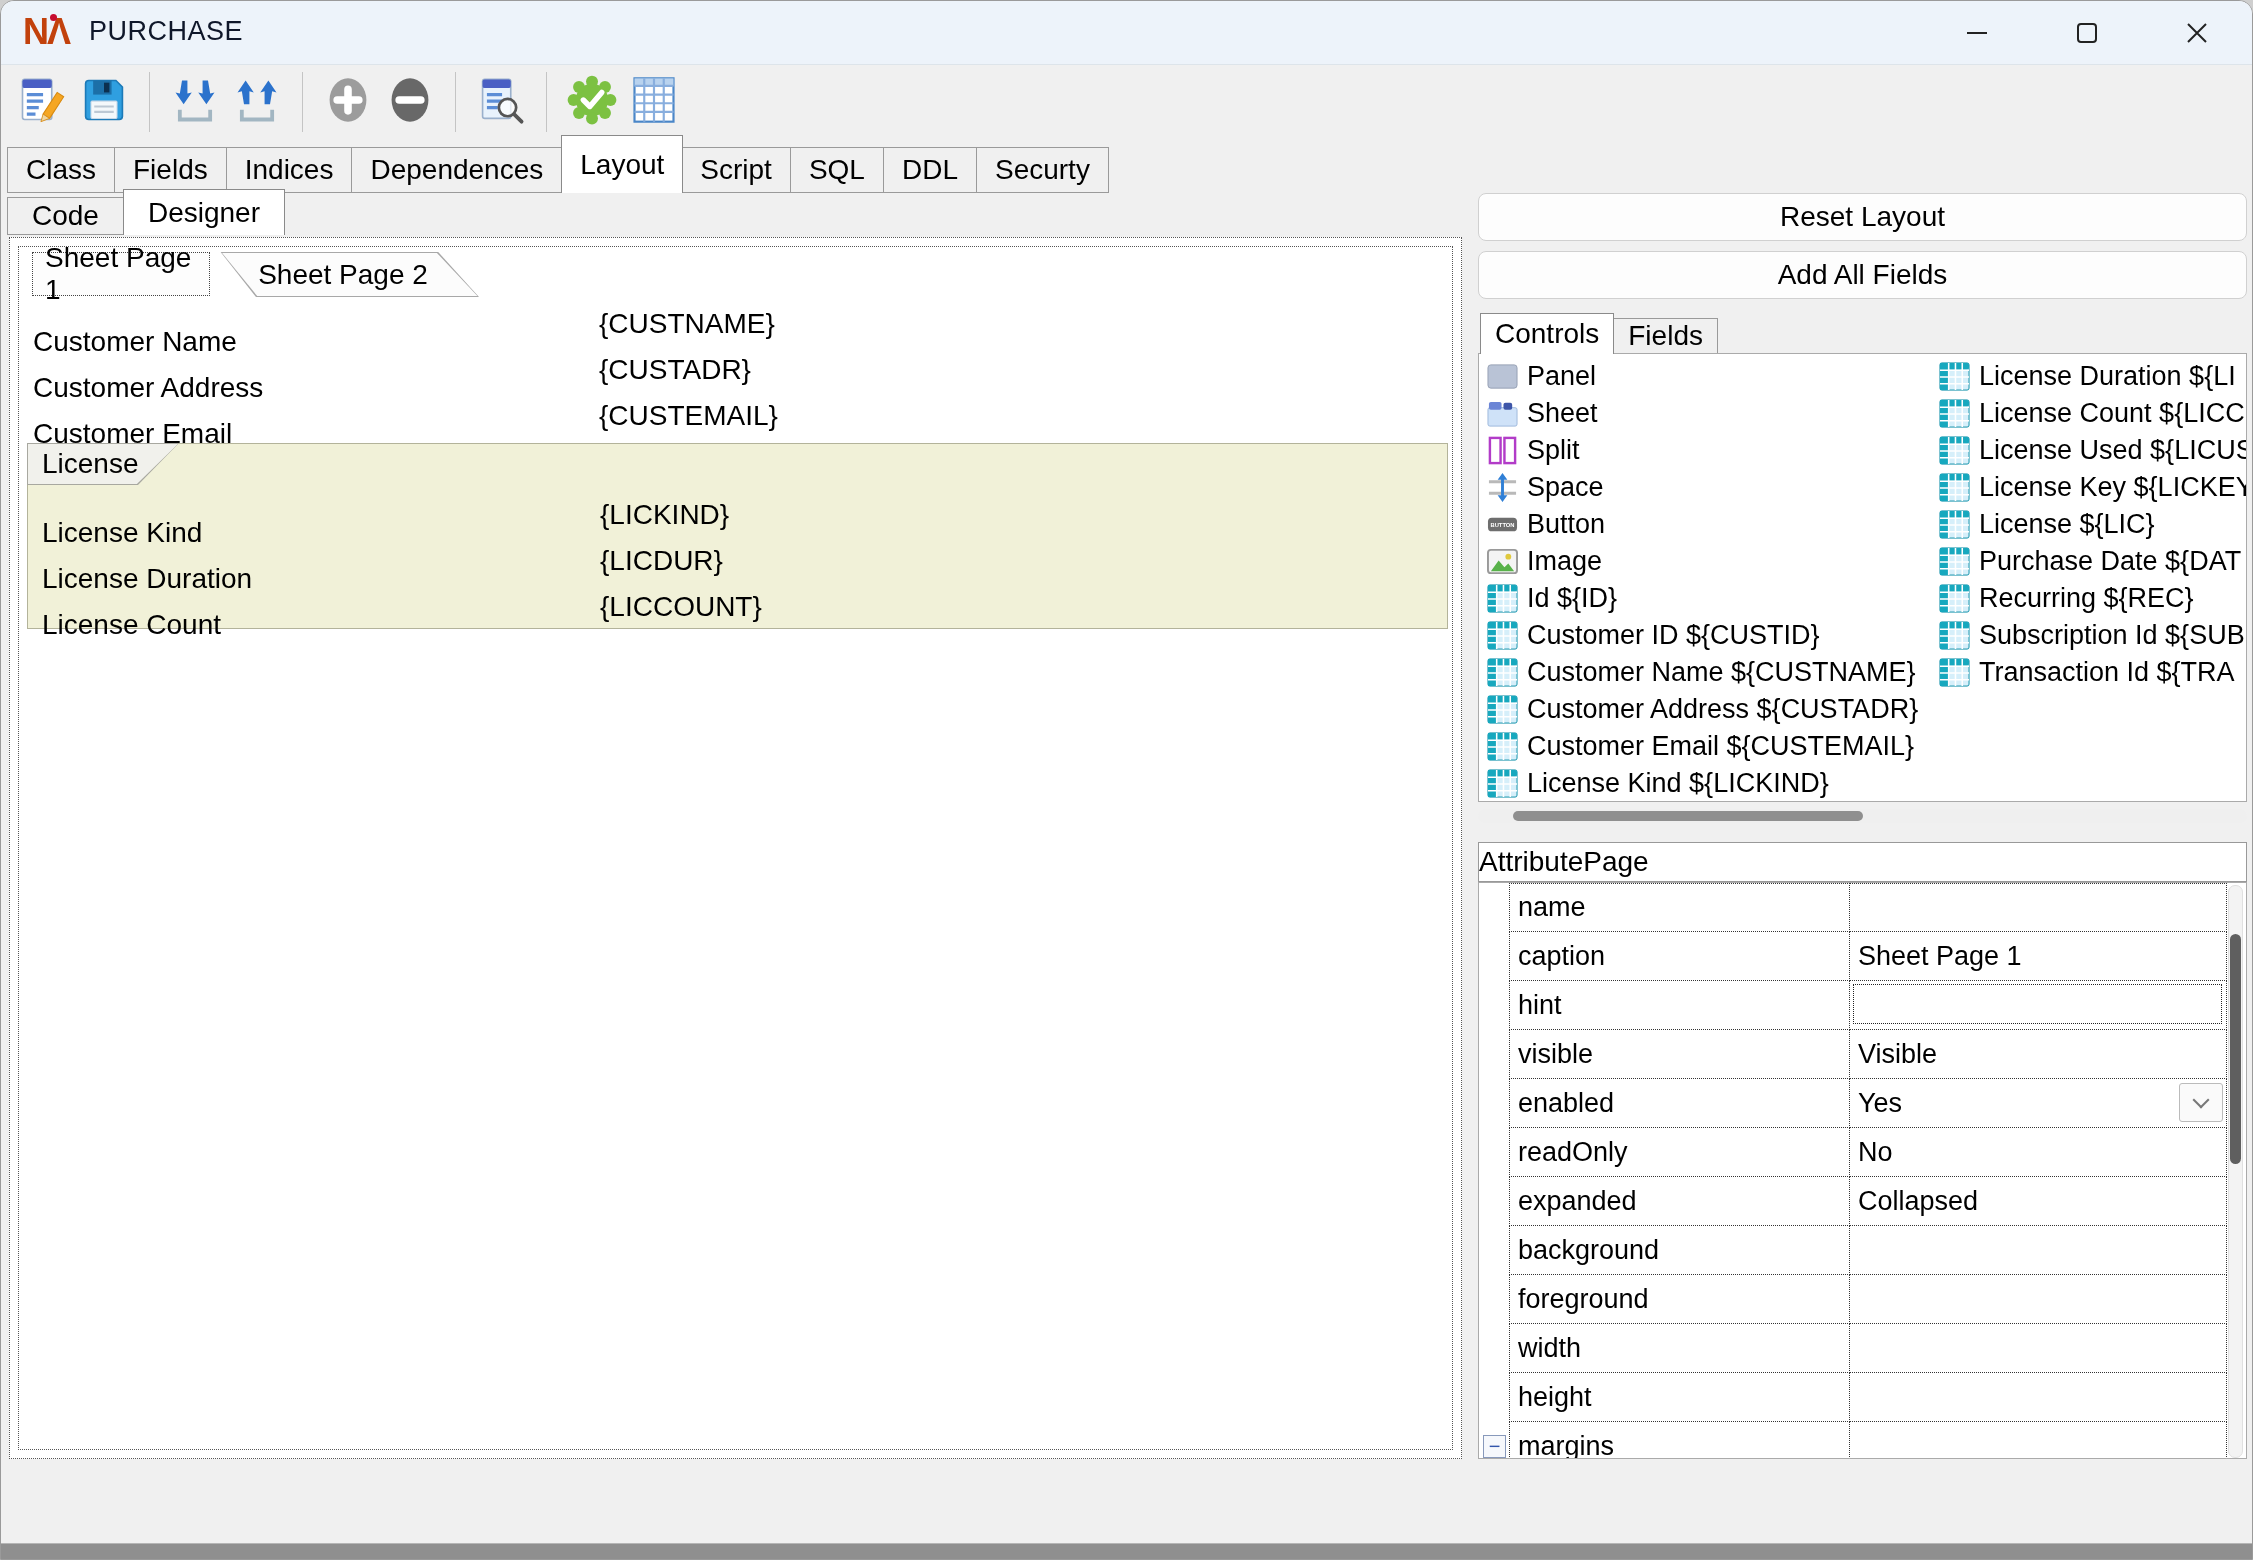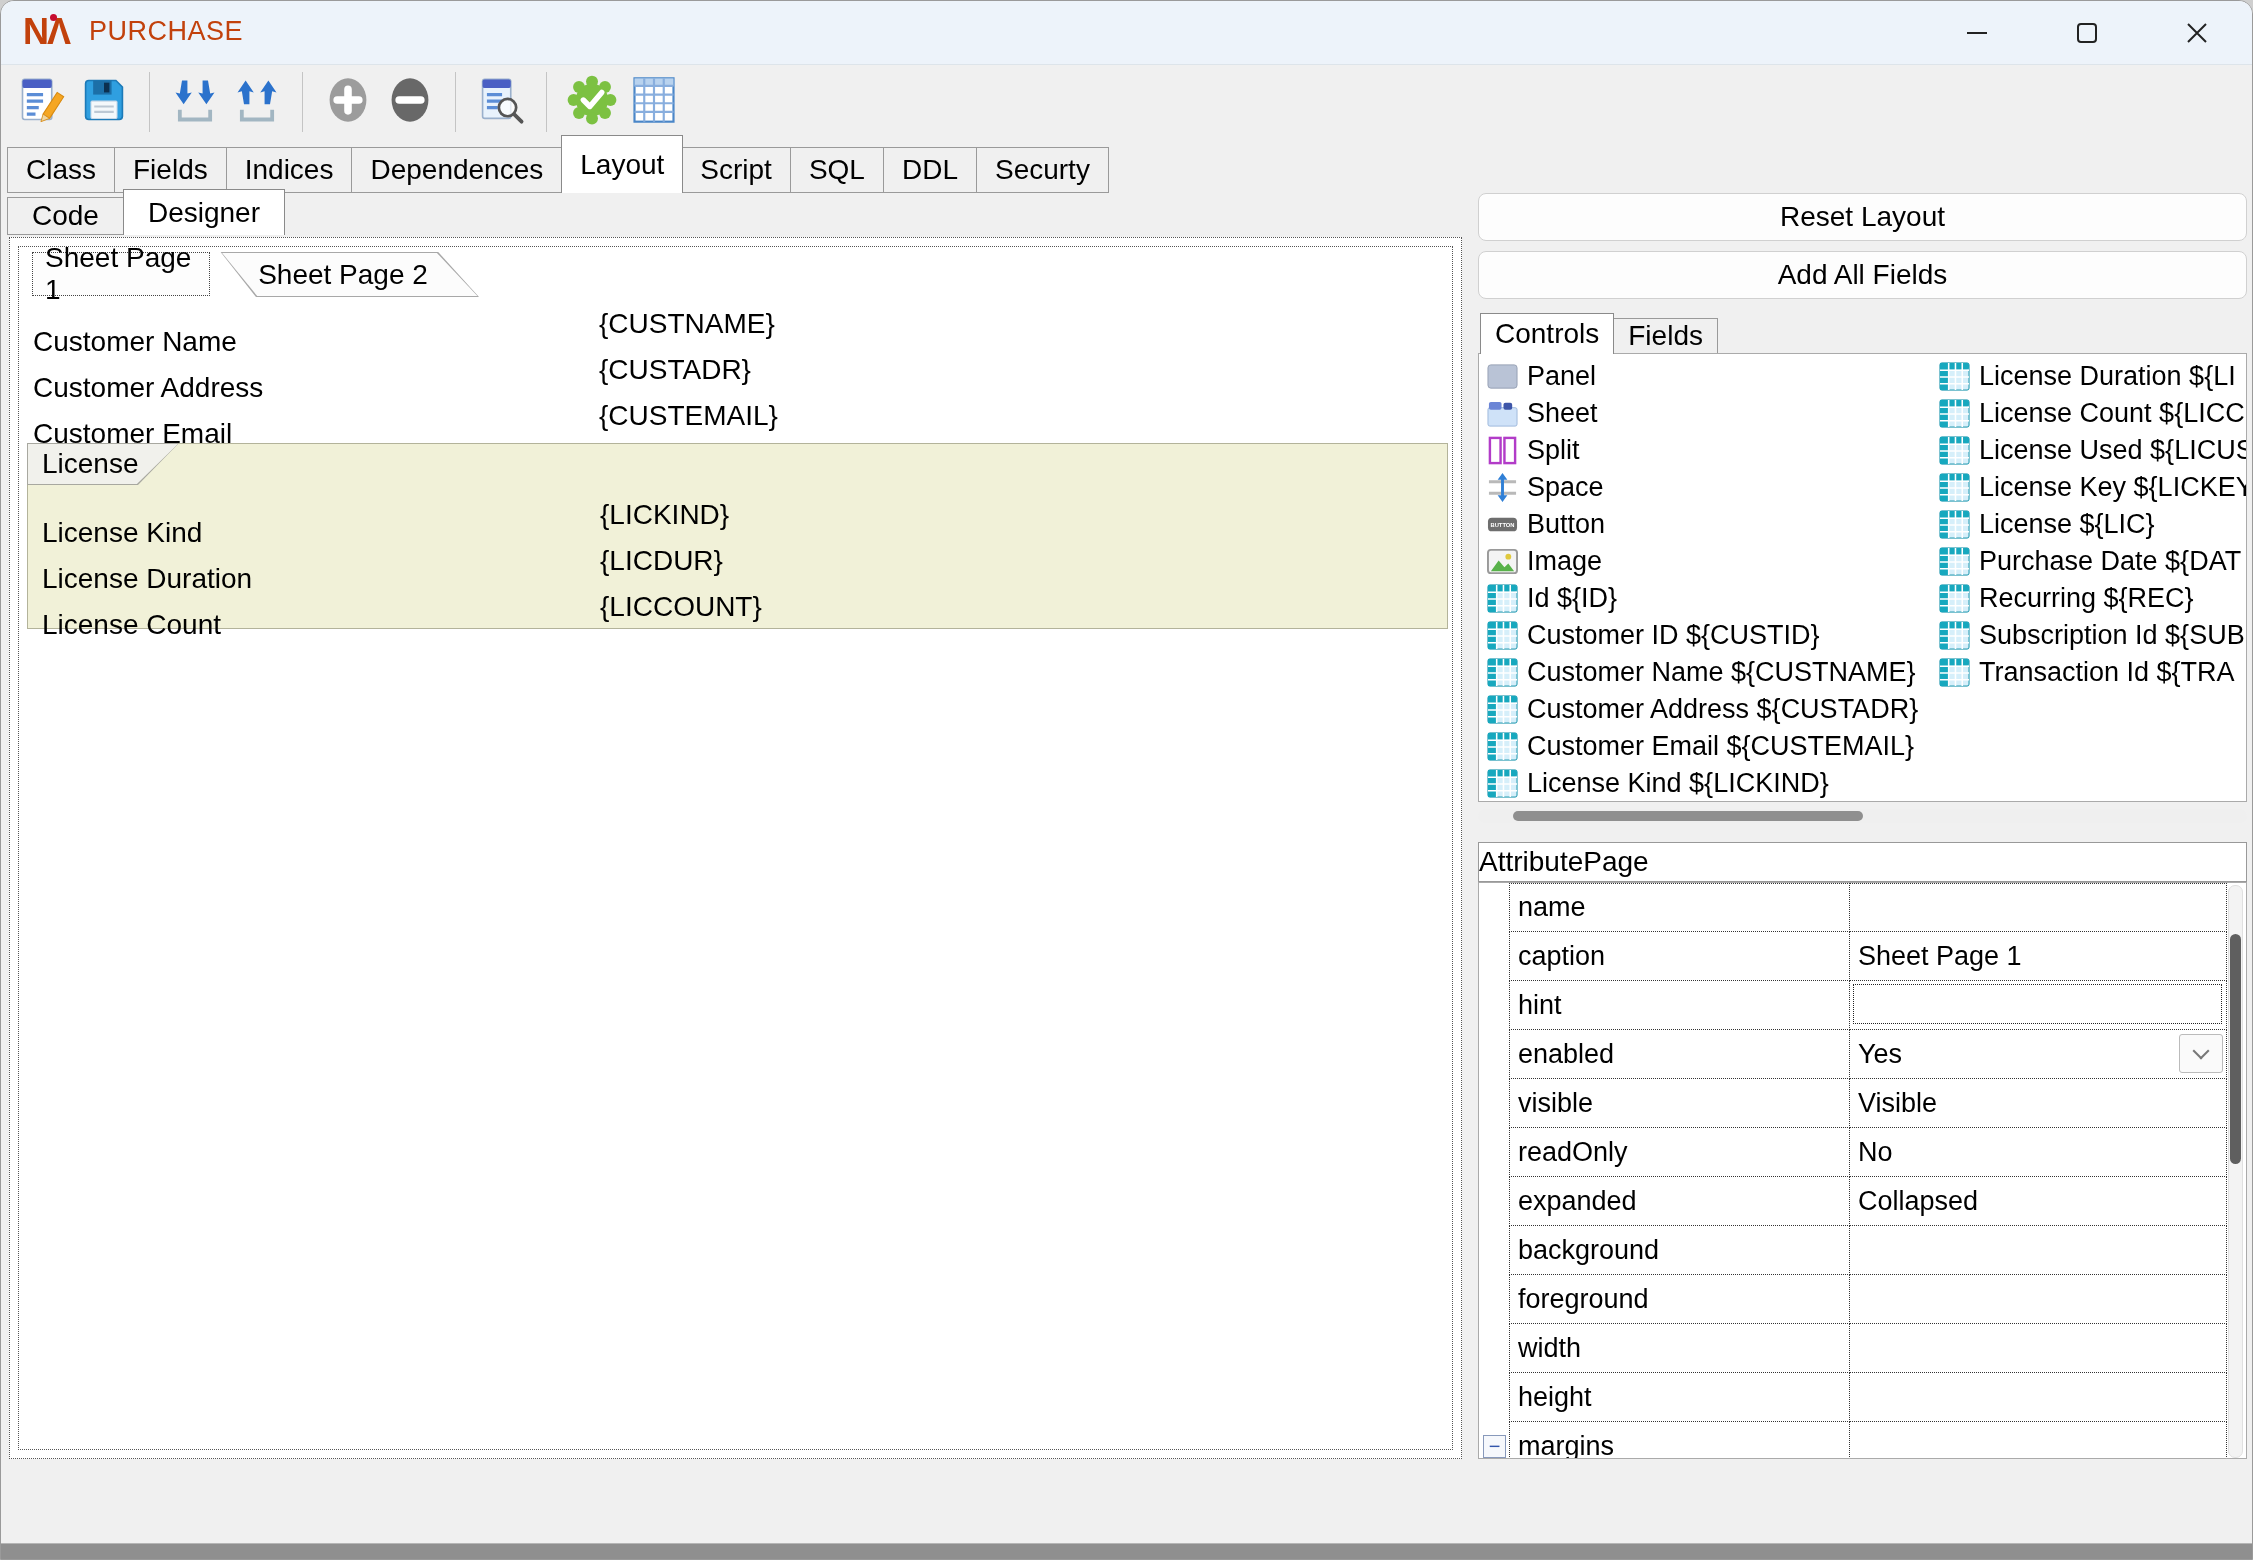--- a/index.html
+++ b/index.html
@@ -4,21 +4,21 @@
 <style>
   html,body{margin:0;padding:0;background:#cfcfcf;font-family:"Liberation Sans",sans-serif;}
   *{box-sizing:border-box;}
   .window{position:relative;width:2253px;height:1560px;background:#f0f0f0;border:1px solid #9a9a9a;
           border-radius:14px 14px 0 0;overflow:hidden;}
   
   .titlebar{position:absolute;left:0;top:0;width:100%;height:64px;background:#edf3fa;border-bottom:1px solid #dde4ea;}
   .logo{position:absolute;left:22px;top:10px;width:70px;height:44px;color:#c2410c;font-weight:bold;
         font-size:36px;letter-spacing:-2px;}
   .logo .logo-dot{position:absolute;left:27px;top:3px;width:7px;height:7px;border-radius:50%;background:#c60c30;}
-  .app-title{position:absolute;left:88px;top:15px;font-size:27px;color:#c2410c;letter-spacing:0.5px;}
+  .app-title{position:absolute;left:88px;top:15px;font-size:27px;color:#0f172a;letter-spacing:0.5px;}
   .win-controls{position:absolute;right:0;top:0;height:64px;display:flex;}
   .win-btn{width:110px;height:64px;display:flex;align-items:center;justify-content:center;}
   
   .toolbar{position:absolute;left:0;top:64px;width:100%;height:74px;display:flex;align-items:center;padding-left:10px;}
   .tb-item{width:62px;height:62px;display:flex;align-items:center;justify-content:center;}
   .tb-item svg{width:52px;height:52px;}
   .tb-item.sep{width:1px;height:60px;background:#c4c4c4;margin:0 14px;}
   
   .main-tabs{position:absolute;left:6px;top:140px;height:52px;display:flex;align-items:flex-end;}
   .main-tabs .tab{height:46px;padding:0 18px;display:flex;align-items:center;background:#f0f0f0;
@@ -584,45 +584,45 @@
           </div>
           <div class="prop-label">
             <span>hint</span>
           </div>
           <div class="prop-value">
             <span></span>
             <div class="cell-input"></div>
 
           </div>
         </div>
+        <div class="prop-row">
+          <div class="prop-gutter">
+            
+          </div>
+          <div class="prop-label">
+            <span>visible</span>
+          </div>
+          <div class="prop-value">
+            <span>Visible</span>
+
+          </div>
+        </div>
         <div class="prop-row type-combo">
           <div class="prop-gutter">
             
           </div>
           <div class="prop-label">
             <span>enabled</span>
           </div>
           <div class="prop-value">
             <span>Yes</span>
 
             <div class="cell-combo">
               <div class="chev"></div>
             </div>
-          </div>
-        </div>
-        <div class="prop-row">
-          <div class="prop-gutter">
-            
-          </div>
-          <div class="prop-label">
-            <span>visible</span>
-          </div>
-          <div class="prop-value">
-            <span>Visible</span>
-
           </div>
         </div>
         <div class="prop-row">
           <div class="prop-gutter">
             
           </div>
           <div class="prop-label">
             <span>readOnly</span>
           </div>
           <div class="prop-value">

